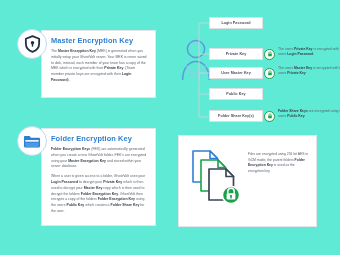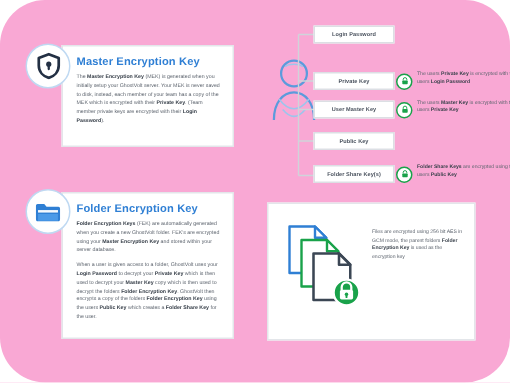--- a/index.html
+++ b/index.html
@@ -11,22 +11,21 @@
     width: 340px;
     height: 255px;
     position: relative;
     overflow: hidden;
     font-family: "Liberation Sans", sans-serif;
     color: #3c4450;
   }
   .canvas {
     position: absolute;
     inset: 0;
-    background: #f9a8d4;
-    border-radius: 30px;
+    background: #5eead4;
   }
 
   
   .card {
     position: absolute;
     background: #ffffff;
     border: 1px solid #e3e6ea;
     box-sizing: border-box;
   }
   #card-mek { left: 41px; top: 30px;  width: 115px; height: 68px; }

